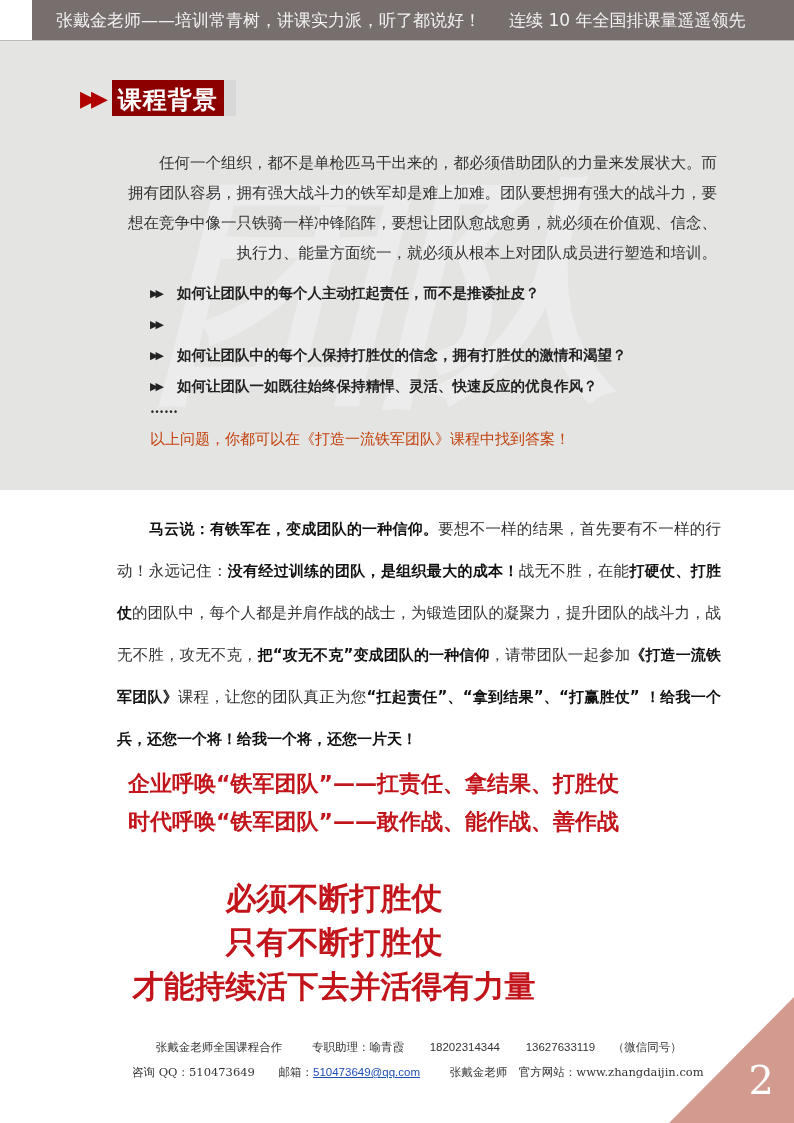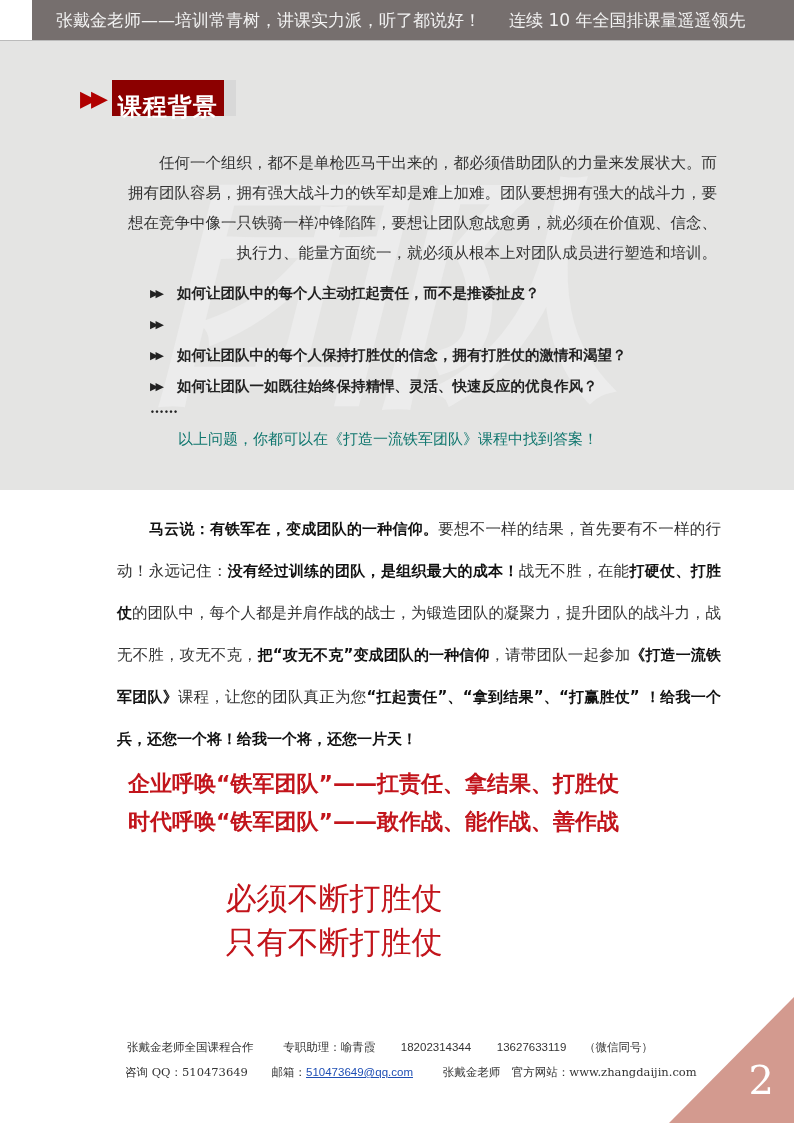--- a/index.html
+++ b/index.html
@@ -10,34 +10,34 @@
             display: flex; align-items: center; padding-left: 24px; white-space: nowrap; margin-left: 32px; }
   .topbar .gap { display: inline-block; width: 28px; }
   .topbar-line { position: absolute; left: 0; top: 40px; width: 794px; height: 1px; background: #bbb; }
   .graybox { position: absolute; left: 0; top: 41px; width: 794px; height: 449px; background: #e4e4e3; overflow: hidden; }
   .watermark { position: absolute; left: 150px; top: 120px; width: 500px; height: 260px;
                font-family: "DejaVu Sans", sans-serif; font-size: 240px; font-weight: bold; font-style: italic;
                color: #ececec; letter-spacing: -10px; line-height: 260px; }
   .heading { position: absolute; left: 80px; top: 80px; display: flex; align-items: center; }
   .heading .arrows { color: #b00000; font-size: 22px; letter-spacing: -6px; margin-right: 10px; font-family: "DejaVu Sans", sans-serif; }
   .heading .label { background: #8c0000; color: #fff; font-family: "DejaVu Sans", sans-serif; font-weight: bold;
-                    font-size: 24px; padding: 11px 6px; height: 36px; line-height: 32px; letter-spacing: 1px; }
+                    font-size: 24px; padding: 4px 6px; height: 36px; line-height: 32px; letter-spacing: 1px; }
   .heading .shadow { background: #d8d8d8; width: 12px; height: 36px; }
   .intro { position: absolute; left: 117px; top: 148px; width: 600px; font-size: 15.5px; line-height: 30px; color: #333; text-align: right; }
   .intro .indent { text-indent: 32px; }
   .q-list { position: absolute; left: 150px; top: 278px; width: 560px; list-style: none; }
   .q-list li { height: 31px; line-height: 31px; font-family: "DejaVu Sans", sans-serif; font-weight: bold; font-size: 14.5px; color: #222; display: flex; }
   .q-list .bullet { width: 27px; font-size: 11px; letter-spacing: -3px; }
   .ellipsis { position: absolute; left: 150px; top: 400px; font-weight: bold; font-size: 14px; }
-  .answer { position: absolute; left: 150px; top: 430px; font-size: 15px; color: #0f766e; margin-left: 28px; }
+  .answer { position: absolute; left: 150px; top: 430px; font-size: 15px; color: #c2410c; }
   .body-para { position: absolute; left: 117px; top: 508px; width: 604px; font-size: 15.5px; line-height: 42px; color: #333; text-indent: 32px; text-align: justify; }
   .body-para b { font-family: "DejaVu Sans", sans-serif; font-weight: bold; color: #111; font-size: 15px; }
   .slogans { position: absolute; left: 128px; top: 765px; font-family: "DejaVu Sans", sans-serif; font-weight: bold; color: #c2141b; font-size: 22px; line-height: 38px; }
-  .big-slogans { position: absolute; left: 0; top: 876px; width: 668px; text-align: center; font-family: "DejaVu Sans", sans-serif; font-weight: normal; color: #c2141b; font-size: 31px; line-height: 44px; }
-  .footer { position: absolute; left: 127px; top: 1035px; font-family: "DejaVu Serif", serif; font-size: 11.5px; color: #333; line-height: 25px; white-space: nowrap; }
+  .big-slogans { position: absolute; left: 0; top: 876px; width: 668px; text-align: center; font-family: "DejaVu Sans", sans-serif; font-weight: bold; color: #c2141b; font-size: 31px; line-height: 44px; }
+  .footer { position: absolute; left: 134px; top: 1035px; font-family: "DejaVu Serif", serif; font-size: 11.5px; color: #333; line-height: 25px; white-space: nowrap; text-align: center; }
   .footer .sans { font-family: "Liberation Sans", sans-serif; }
   .footer a { color: #1f4fb4; text-decoration: underline; font-family: "Liberation Sans", sans-serif; }
   .footer .sp { display: inline-block; }
   .corner { position: absolute; right: 0; bottom: 0; width: 125px; height: 126px; }
   .page-num { position: absolute; right: 20px; bottom: 20px; color: #fff; font-family: "DejaVu Serif", serif; font-size: 40px; }
 </style>
 </head>
 <body>
 
 <div class="topbar">
@@ -84,20 +84,21 @@
 <p class="body-para"><b>马云说：有铁军在，变成团队的一种信仰。</b><span>要想不一样的结果，首先要有不一样的行动！永远记住：</span><b>没有经过训练的团队，是组织最大的成本！</b><span>战无不胜，在能</span><b>打硬仗、打胜仗</b><span>的团队中，每个人都是并肩作战的战士，为锻造团队的凝聚力，提升团队的战斗力，战无不胜，攻无不克，</span><b>把“攻无不克”变成团队的一种信仰</b><span>，请带团队一起参加</span><b>《打造一流铁军团队》</b><span>课程，让您的团队真正为您</span><b>“扛起责任”、“拿到结果”、“打赢胜仗” ！给我一个兵，还您一个将！给我一个将，还您一片天！</b></p>
 
 <div class="slogans">
   <div>企业呼唤“铁军团队”——扛责任、拿结果、打胜仗</div>
   <div>时代呼唤“铁军团队”——敢作战、能作战、善作战</div>
 </div>
 
 <div class="big-slogans">
   <div>必须不断打胜仗</div>
   <div>只有不断打胜仗</div>
+  <div>才能持续活下去并活得有力量</div>
 </div>
 
 <div class="footer">
   <div>
     <span>张戴金老师全国课程合作</span><span class="sp" style="width:26px"></span>
     <span>专职助理：喻青霞</span><span class="sp" style="width:22px"></span>
     <span class="sans">18202314344</span><span class="sp" style="width:22px"></span>
     <span class="sans">13627633119</span><span class="sp" style="width:14px"></span>
     <span>（微信同号）</span>
   </div>

